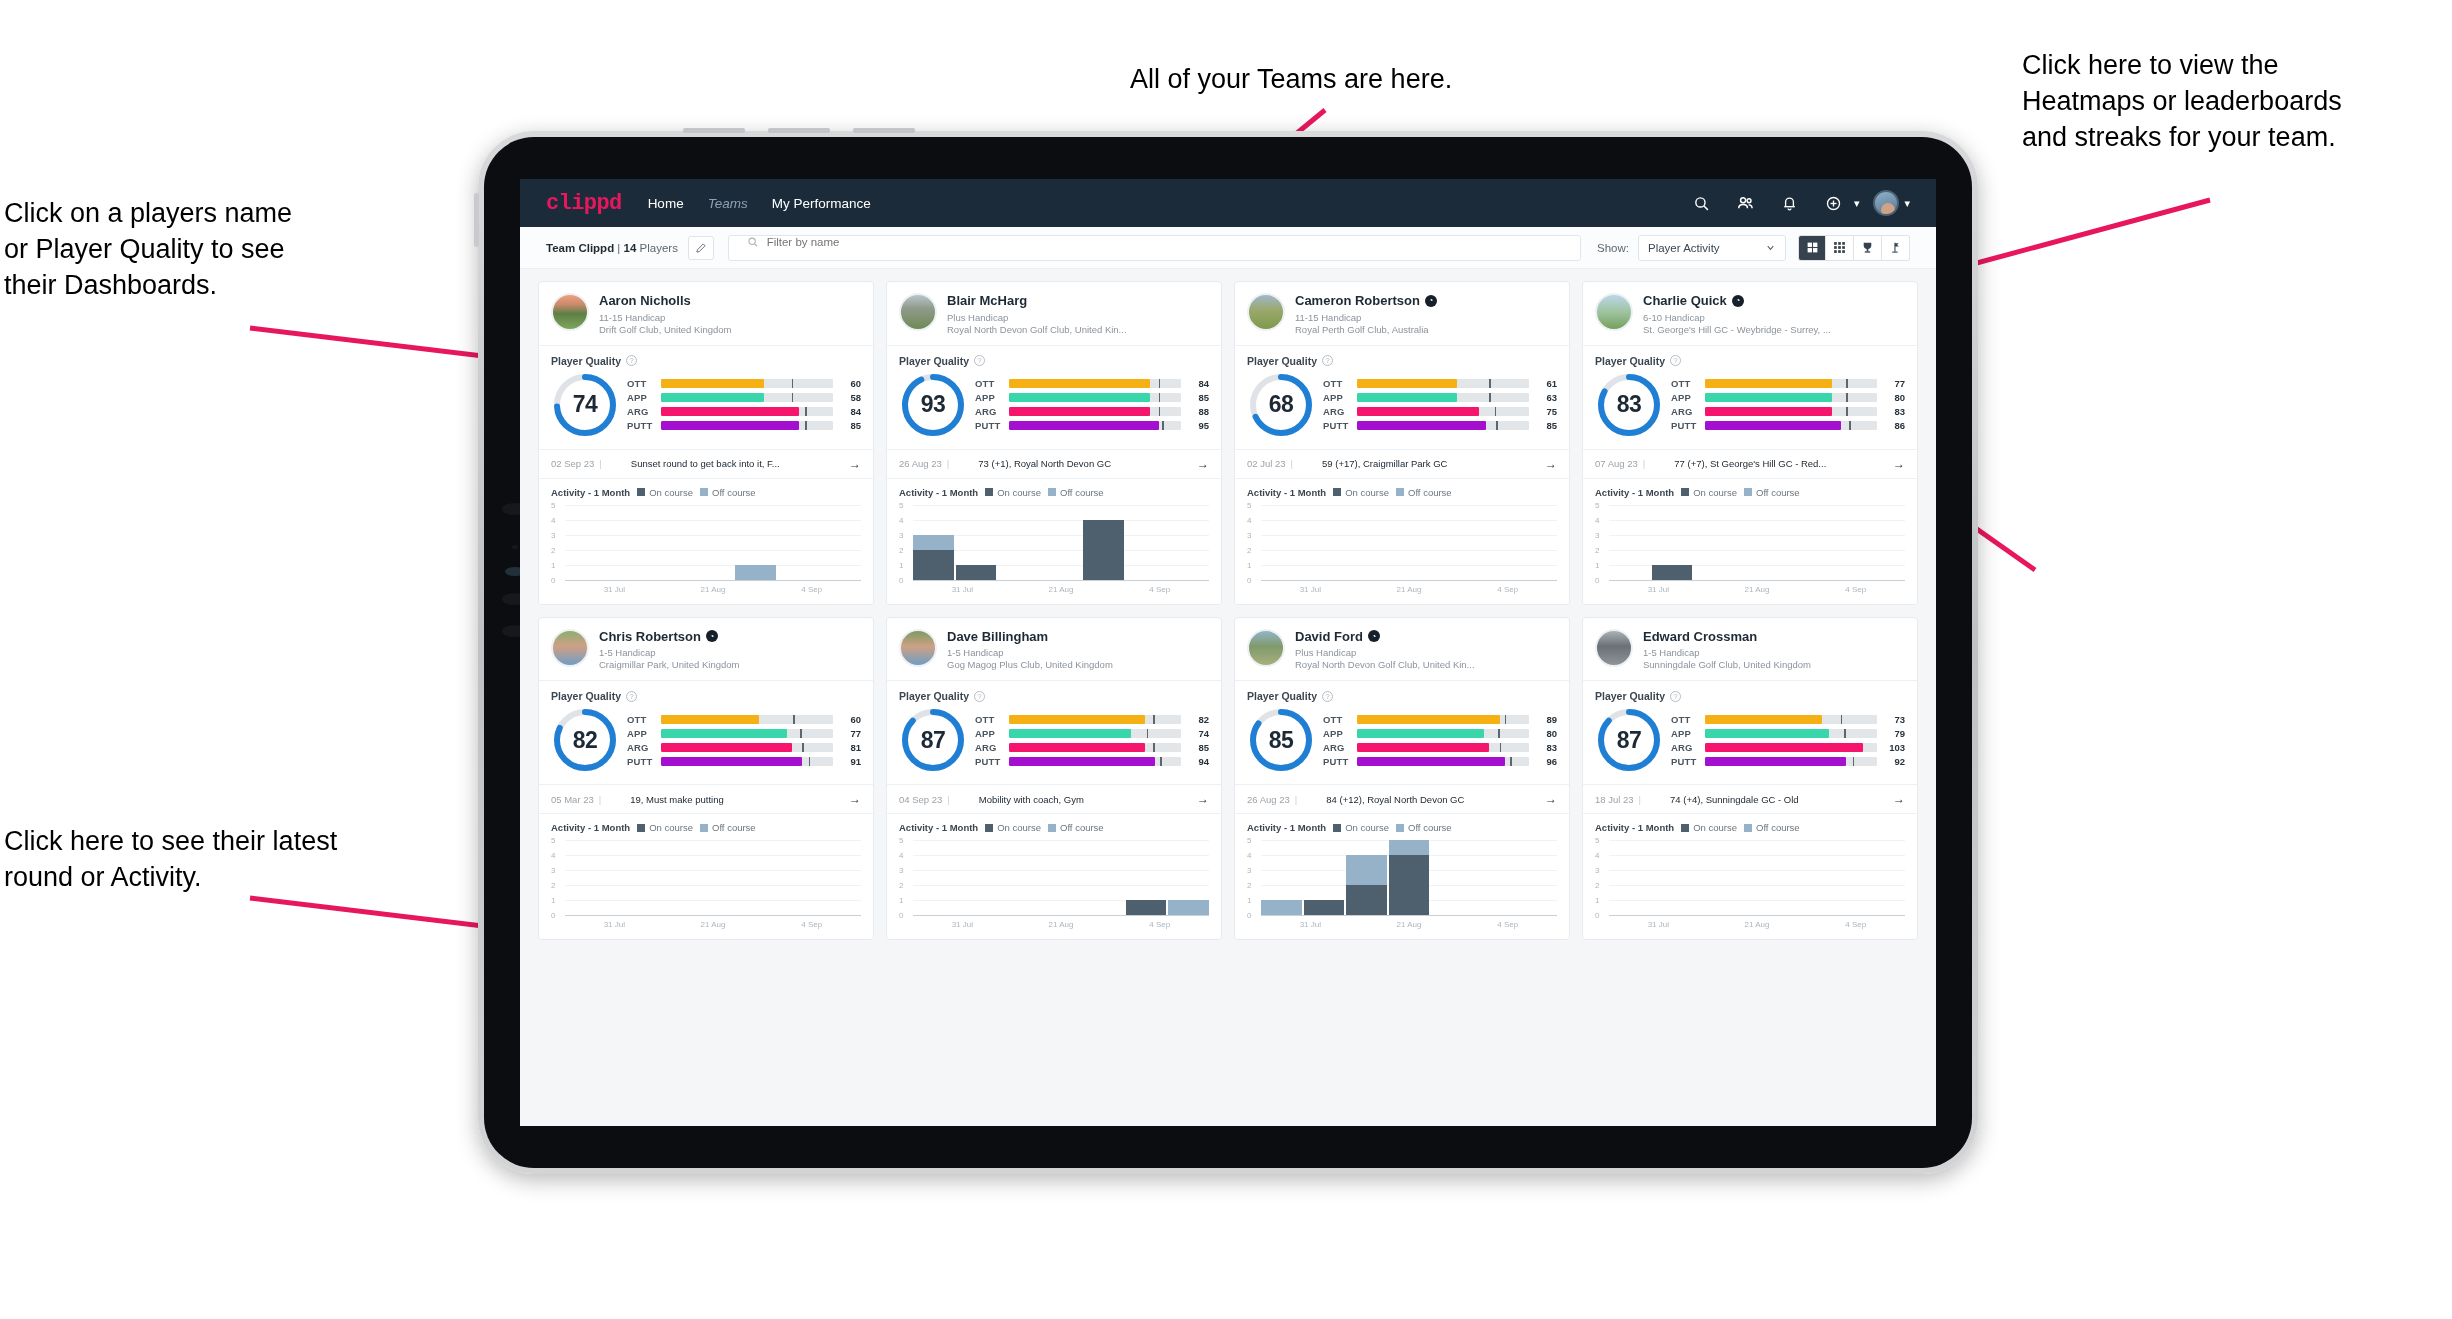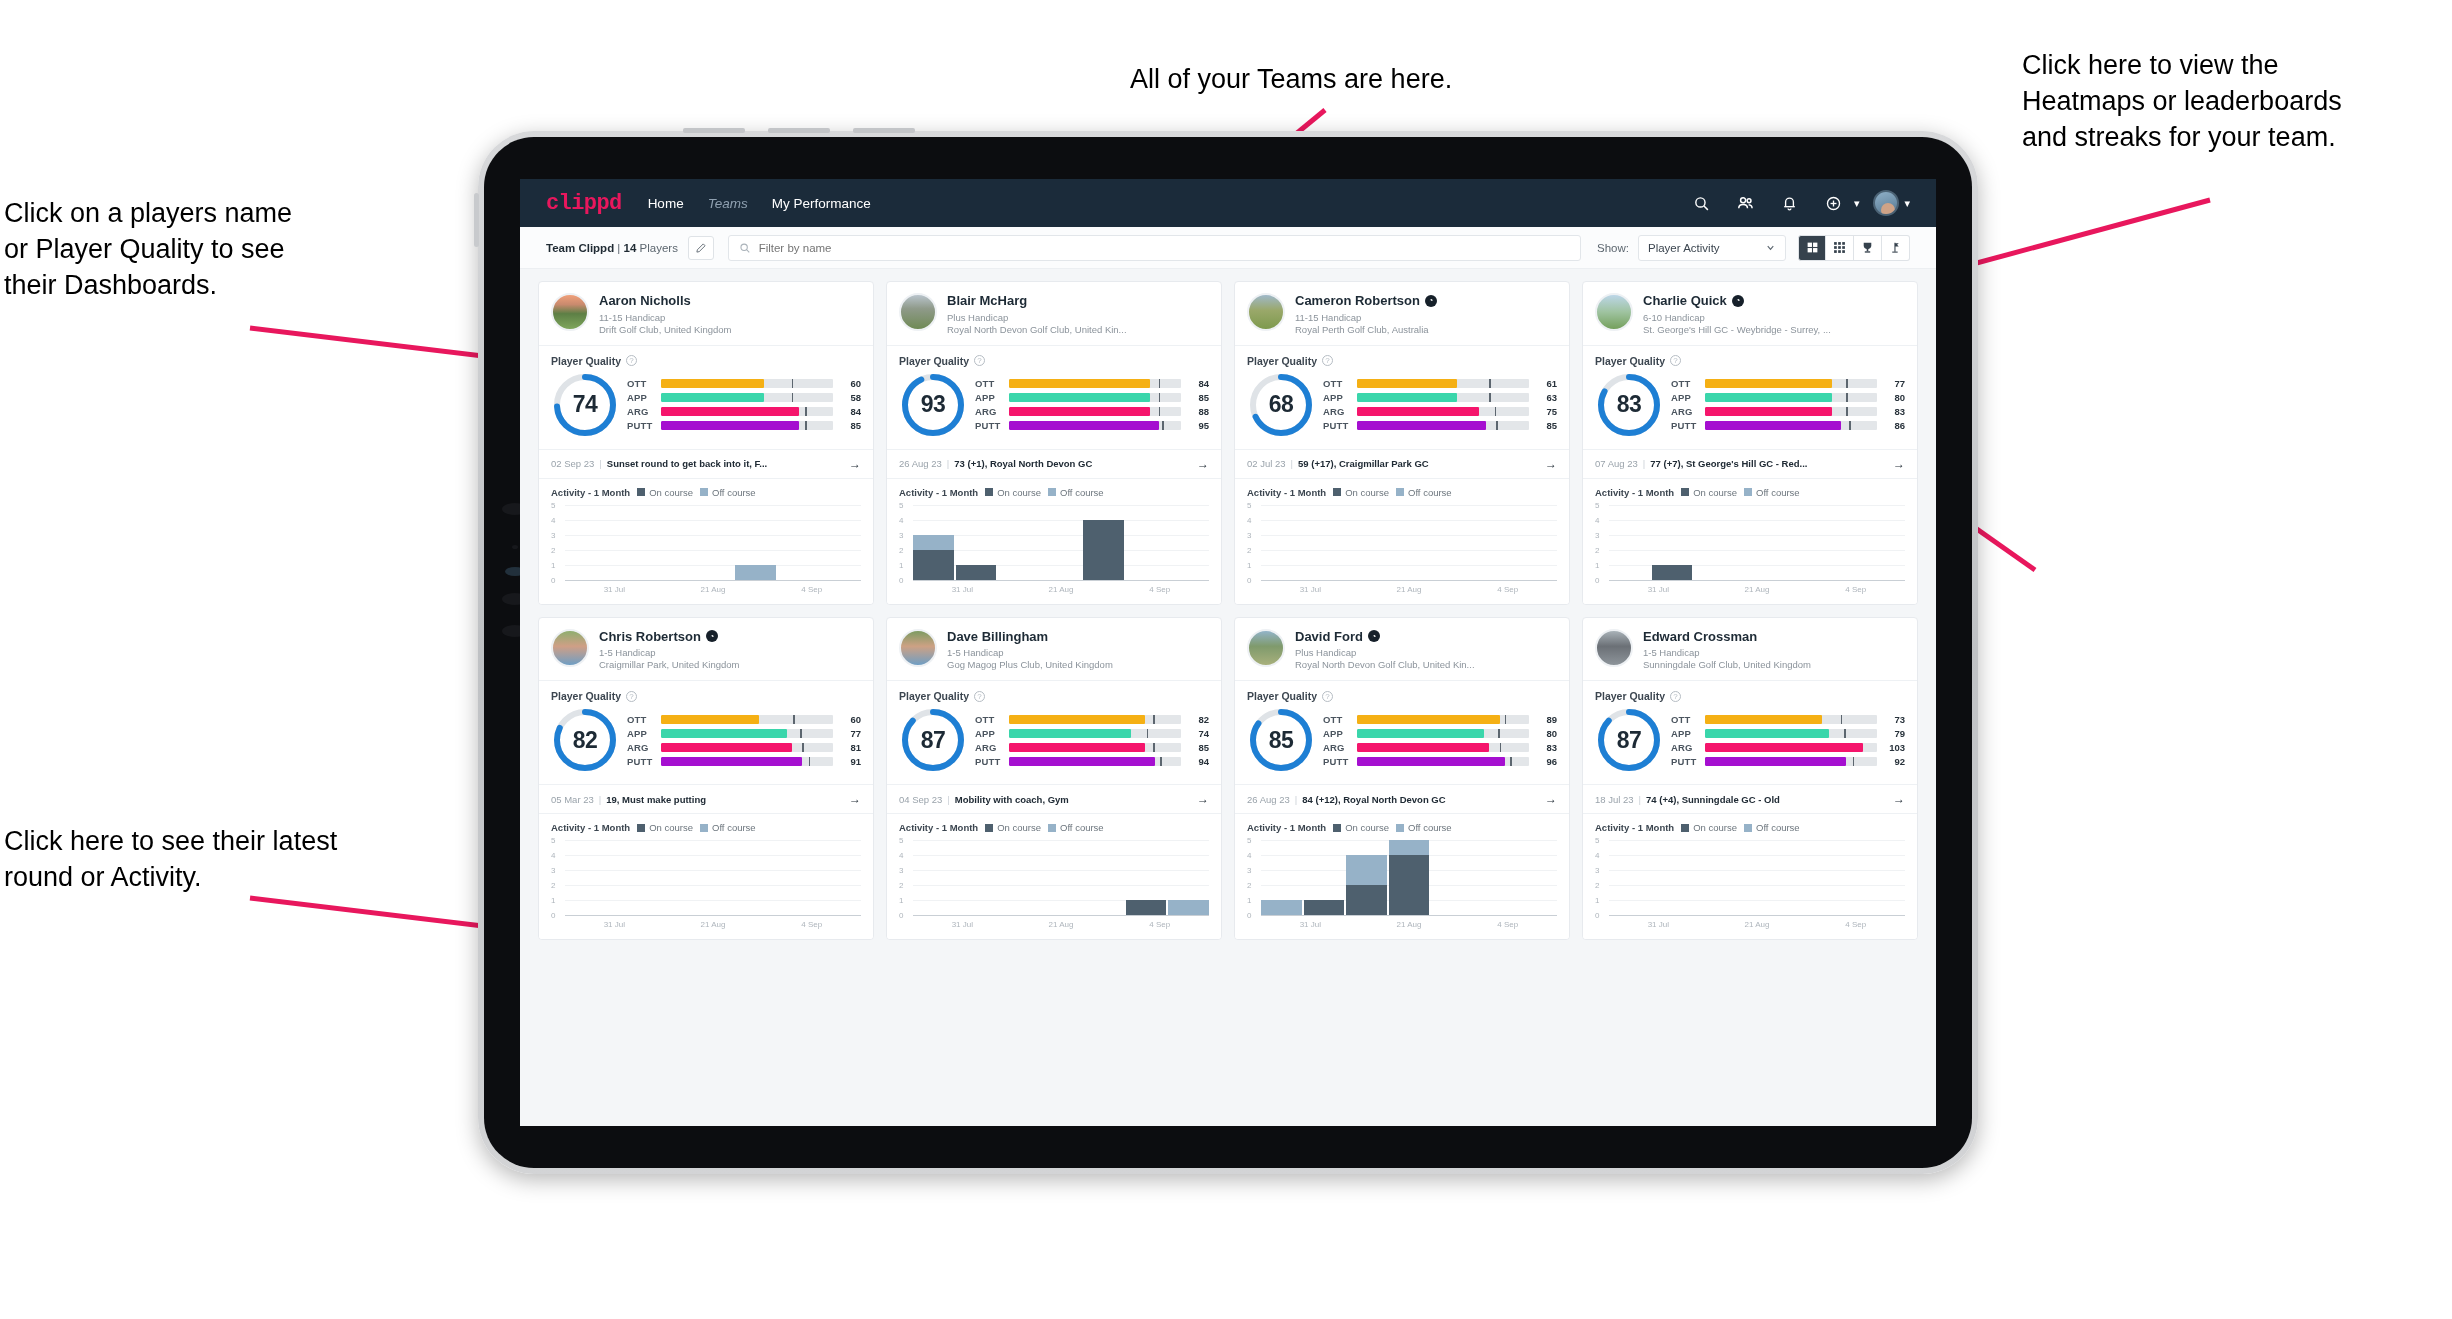--- a/index.html
+++ b/index.html
@@ -113,21 +113,21 @@
   .teamlabel { font-size: 11.5px; color: #5c666f; white-space: nowrap; }
   .teamlabel b { color: #1f2a33; }
   .pencilbox {
     width: 26px; height: 24px; border: 1px solid #dfe3e7; border-radius: 3px;
     margin-left: 10px; display:flex; align-items:center; justify-content:center;
     background:#fff;
   }
   .searchbox {
     flex: 1; margin-left: 14px; height: 26px; background: #fff;
     border: 1px solid #e2e6ea; border-radius: 3px;
-    display: flex; align-items: center; padding: 0 10px; max-width: 1020px;
+    display: flex; align-items: flex-start; padding: 0 18px; max-width: 1020px;
   }
   .searchbox input {
     border: none; outline: none; font-size: 11.5px; color: #9aa3ab;
     margin-left: 8px; width: 100%; background: transparent;
     font-family: "Liberation Sans", sans-serif;
   }
   .showlabel { font-size: 11.5px; color: #5c666f; margin: 0 9px 0 16px; }
   .select {
     width: 148px; height: 26px; background: #fff; border: 1px solid #e2e6ea;
     border-radius: 3px; display: flex; align-items: center;
@@ -204,22 +204,22 @@
   .mval { width: 22px; text-align: right; font-weight: bold; color: #28323b; }
 
   .latest {
     padding: 7px 12px; border-top: 1px solid #eef1f4;
     border-bottom: 1px solid #eef1f4; display: flex;
     align-items: center; gap: 5px; font-size: 9.5px; background:#fff;
   }
   .latest .date { color: #9aa3ab; white-space: nowrap; }
   .latest .divider { color: #ccd2d8; }
   .latest .txt {
-    color: #202b35; font-weight: bold; flex: 1;
-    white-space: nowrap; overflow: hidden; text-overflow: ellipsis;
+    color: #202b35; font-weight: normal; flex: 1;
+    white-space: nowrap; overflow: hidden; text-overflow: ellipsis; margin-left: 24px;
   }
   .latest .arr { color: #202b35; font-size: 12px; }
 
   .actwrap { padding: 8px 12px 10px 12px; background:#fff; }
   .act-head { display: flex; align-items: center; gap: 7px; font-size: 9.5px; }
   .act-title { font-weight: bold; color: #3c4650; }
   .leg { display: flex; align-items: center; gap: 4px; color: #6c757d; }
   .swatch { width: 8px; height: 8px; }
   .chart { position: relative; height: 76px; margin-top: 7px; padding-left: 14px; }
   .ylab {

